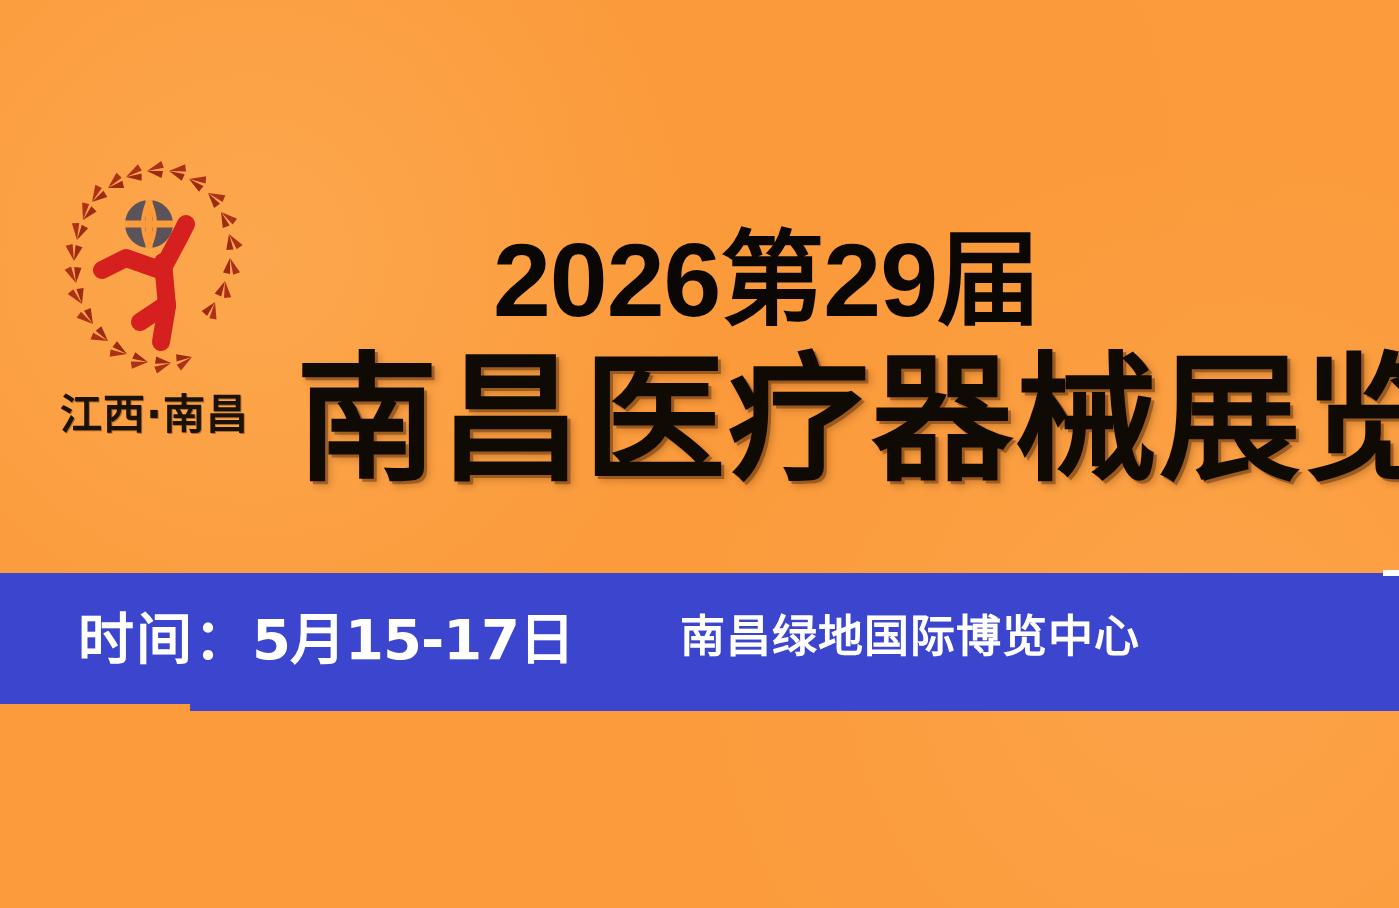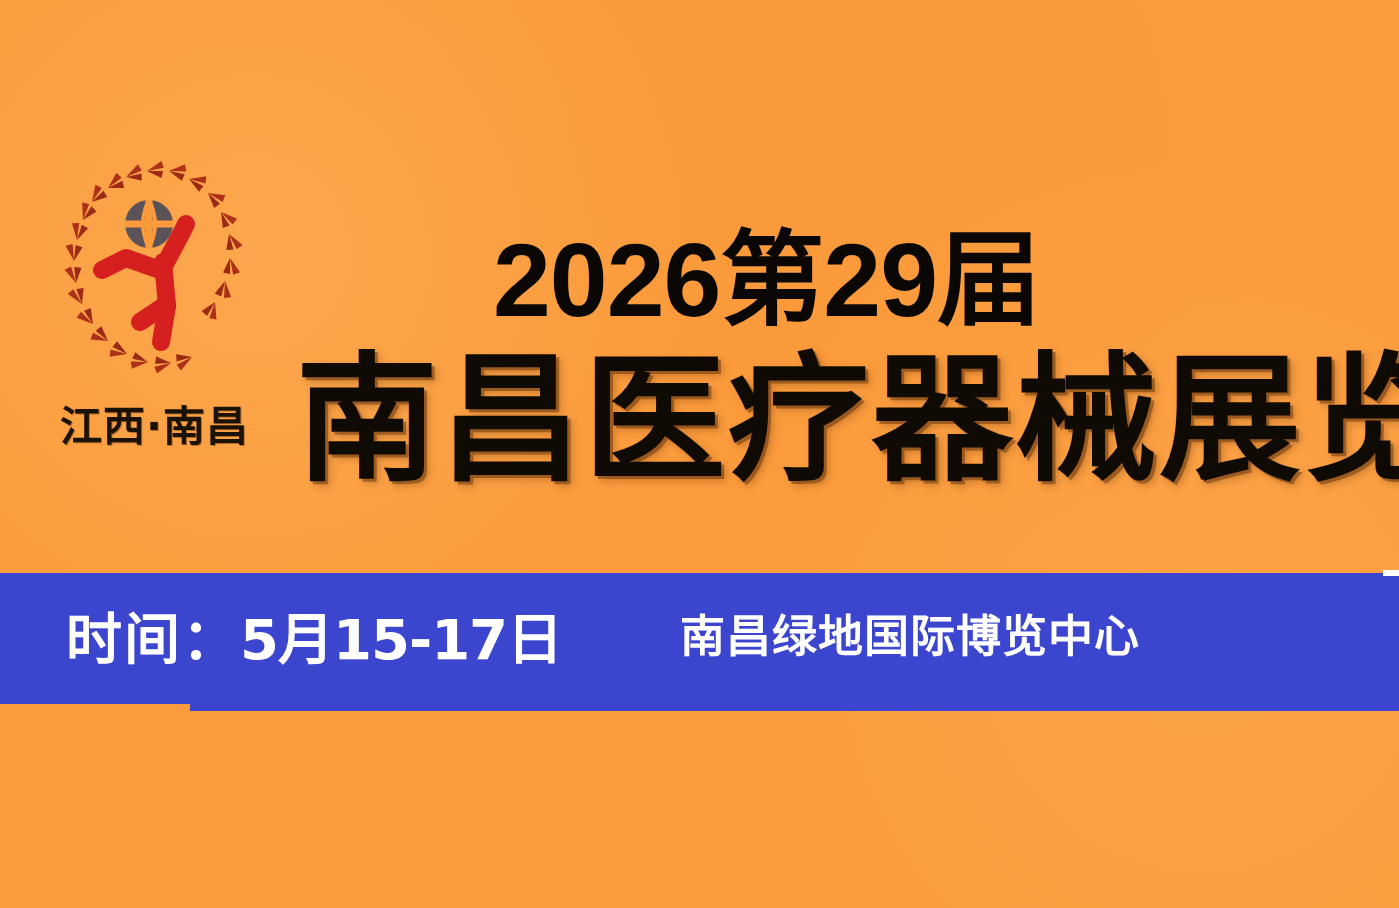--- a/index.html
+++ b/index.html
@@ -51,21 +51,21 @@
     position: absolute;
     left: 0;
     top: 0;
     width: 186px;
     height: 222px;
     overflow: visible;
   }
   .logo-caption {
     position: absolute;
     left: 14px;
-    top: 240px;
+    top: 228px;
     width: 230px;
     font-family: "DejaVu Sans", "Liberation Sans", sans-serif;
     font-size: 42px;
     font-weight: 700;
     line-height: 1;
     color: #1b1206;
     letter-spacing: 1px;
     white-space: nowrap;
     text-shadow: 1px 1px 0 rgba(90,40,0,0.45);
   }
@@ -127,21 +127,21 @@
     position: absolute;
     left: 1383px;
     top: 570px;
     width: 16px;
     height: 6px;
     background: #ffffff;
   }
 
   .band-date {
     position: absolute;
-    left: 66px;
+    left: 78px;
     top: 612px;
     font-family: "DejaVu Sans", "Liberation Sans", sans-serif;
     font-size: 56px;
     font-weight: 700;
     line-height: 1;
     color: #ffffff;
     white-space: nowrap;
     letter-spacing: 0px;
   }
   .band-date .band-date-label { letter-spacing: 2px; }

